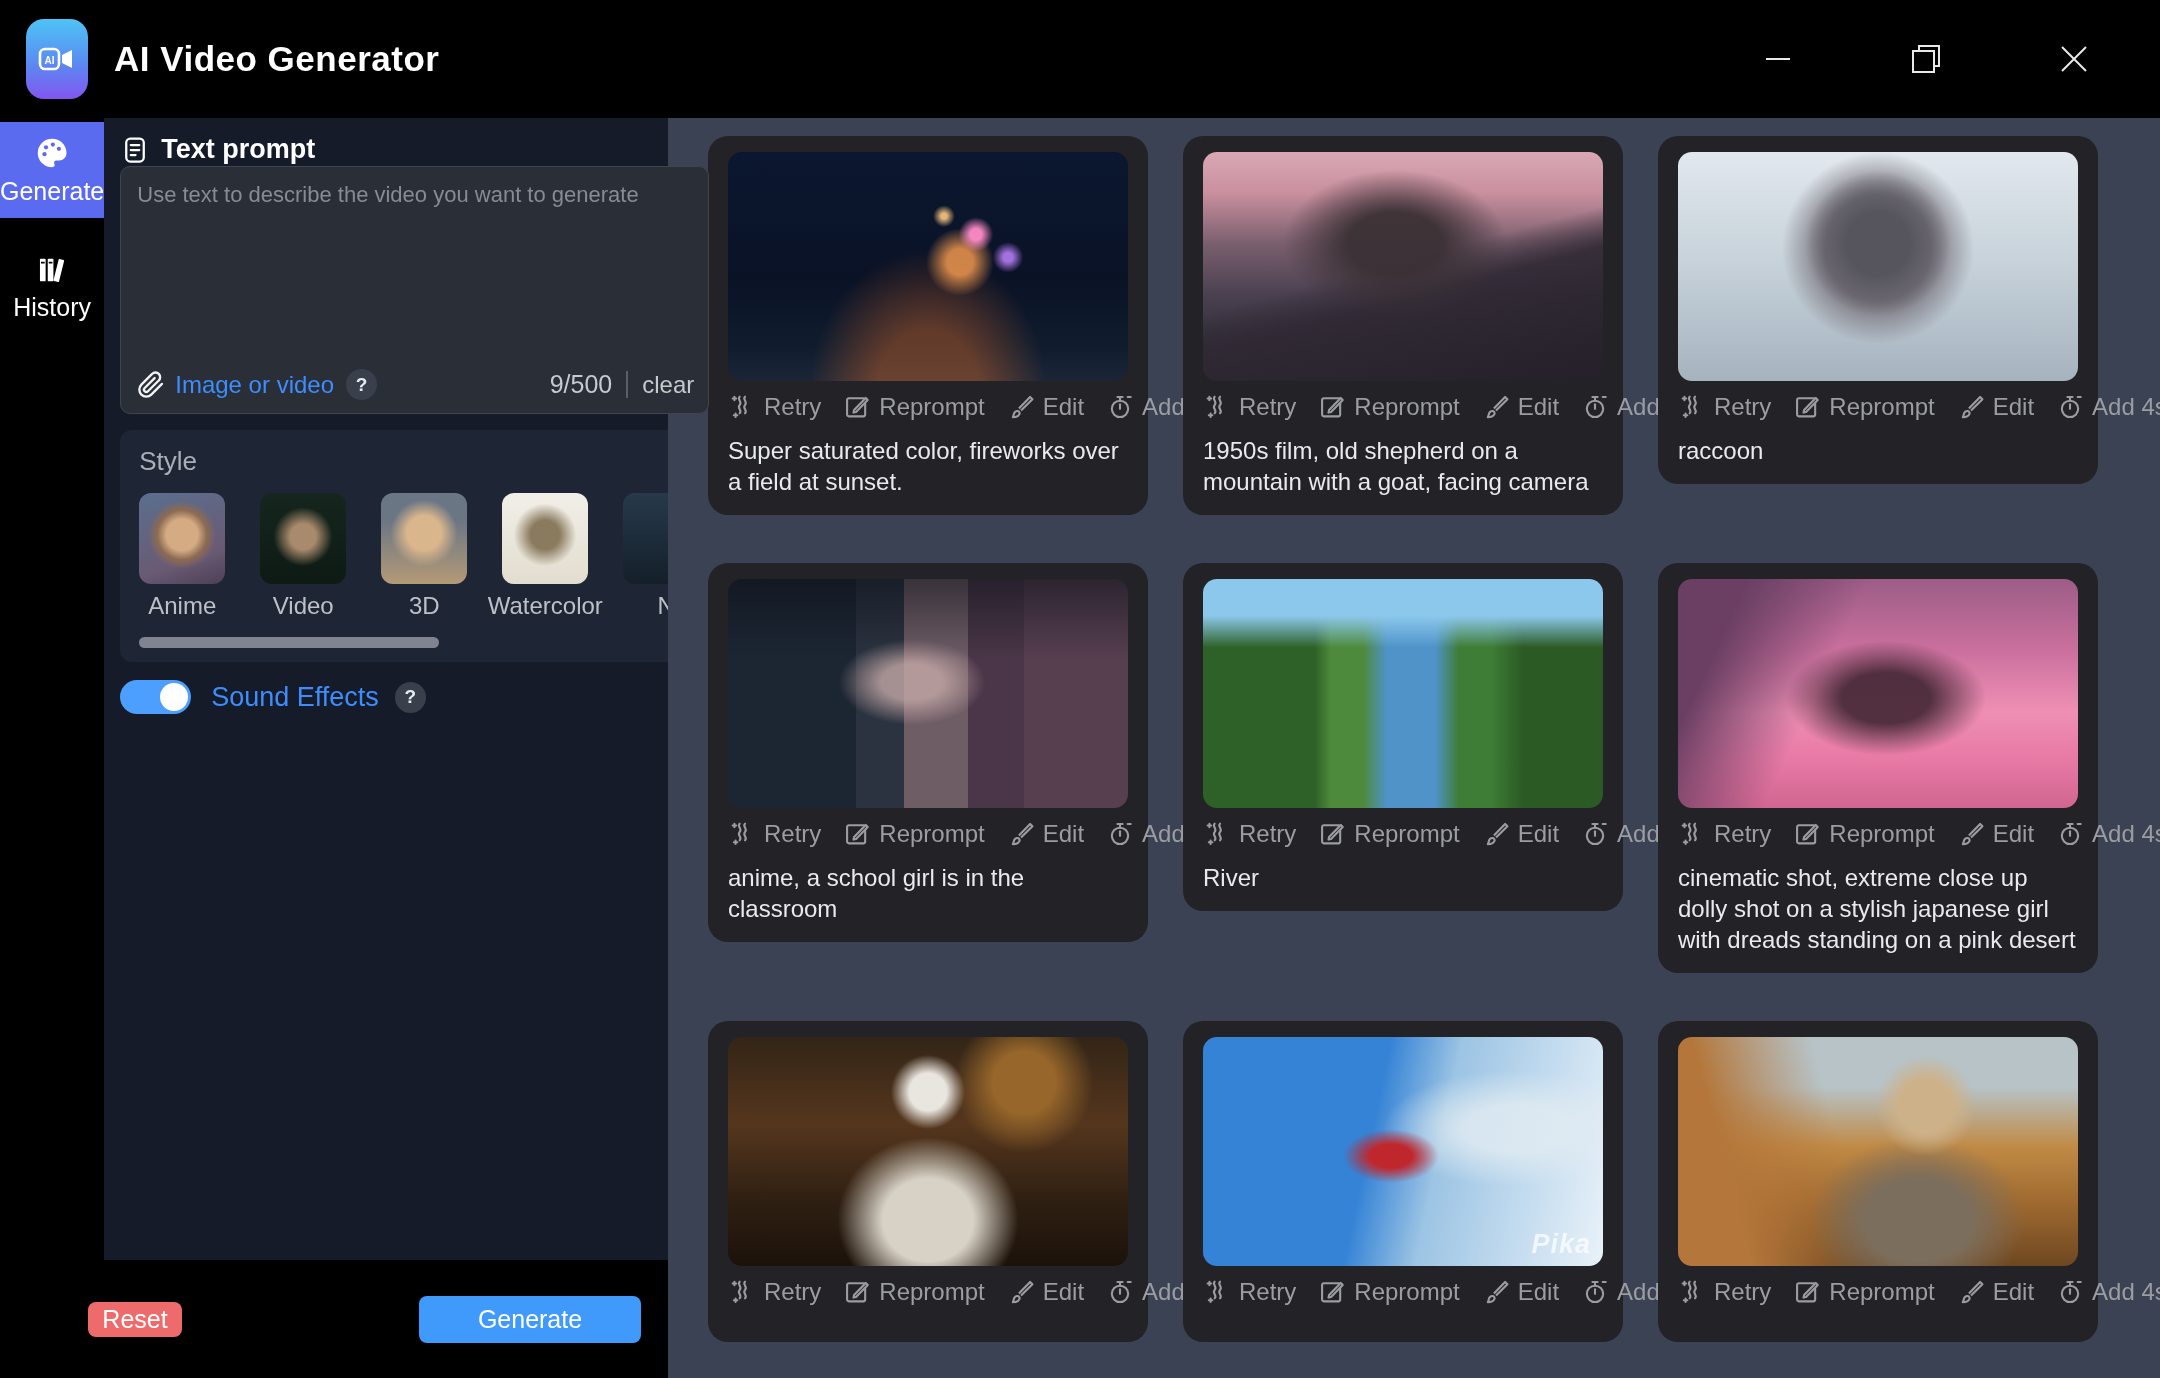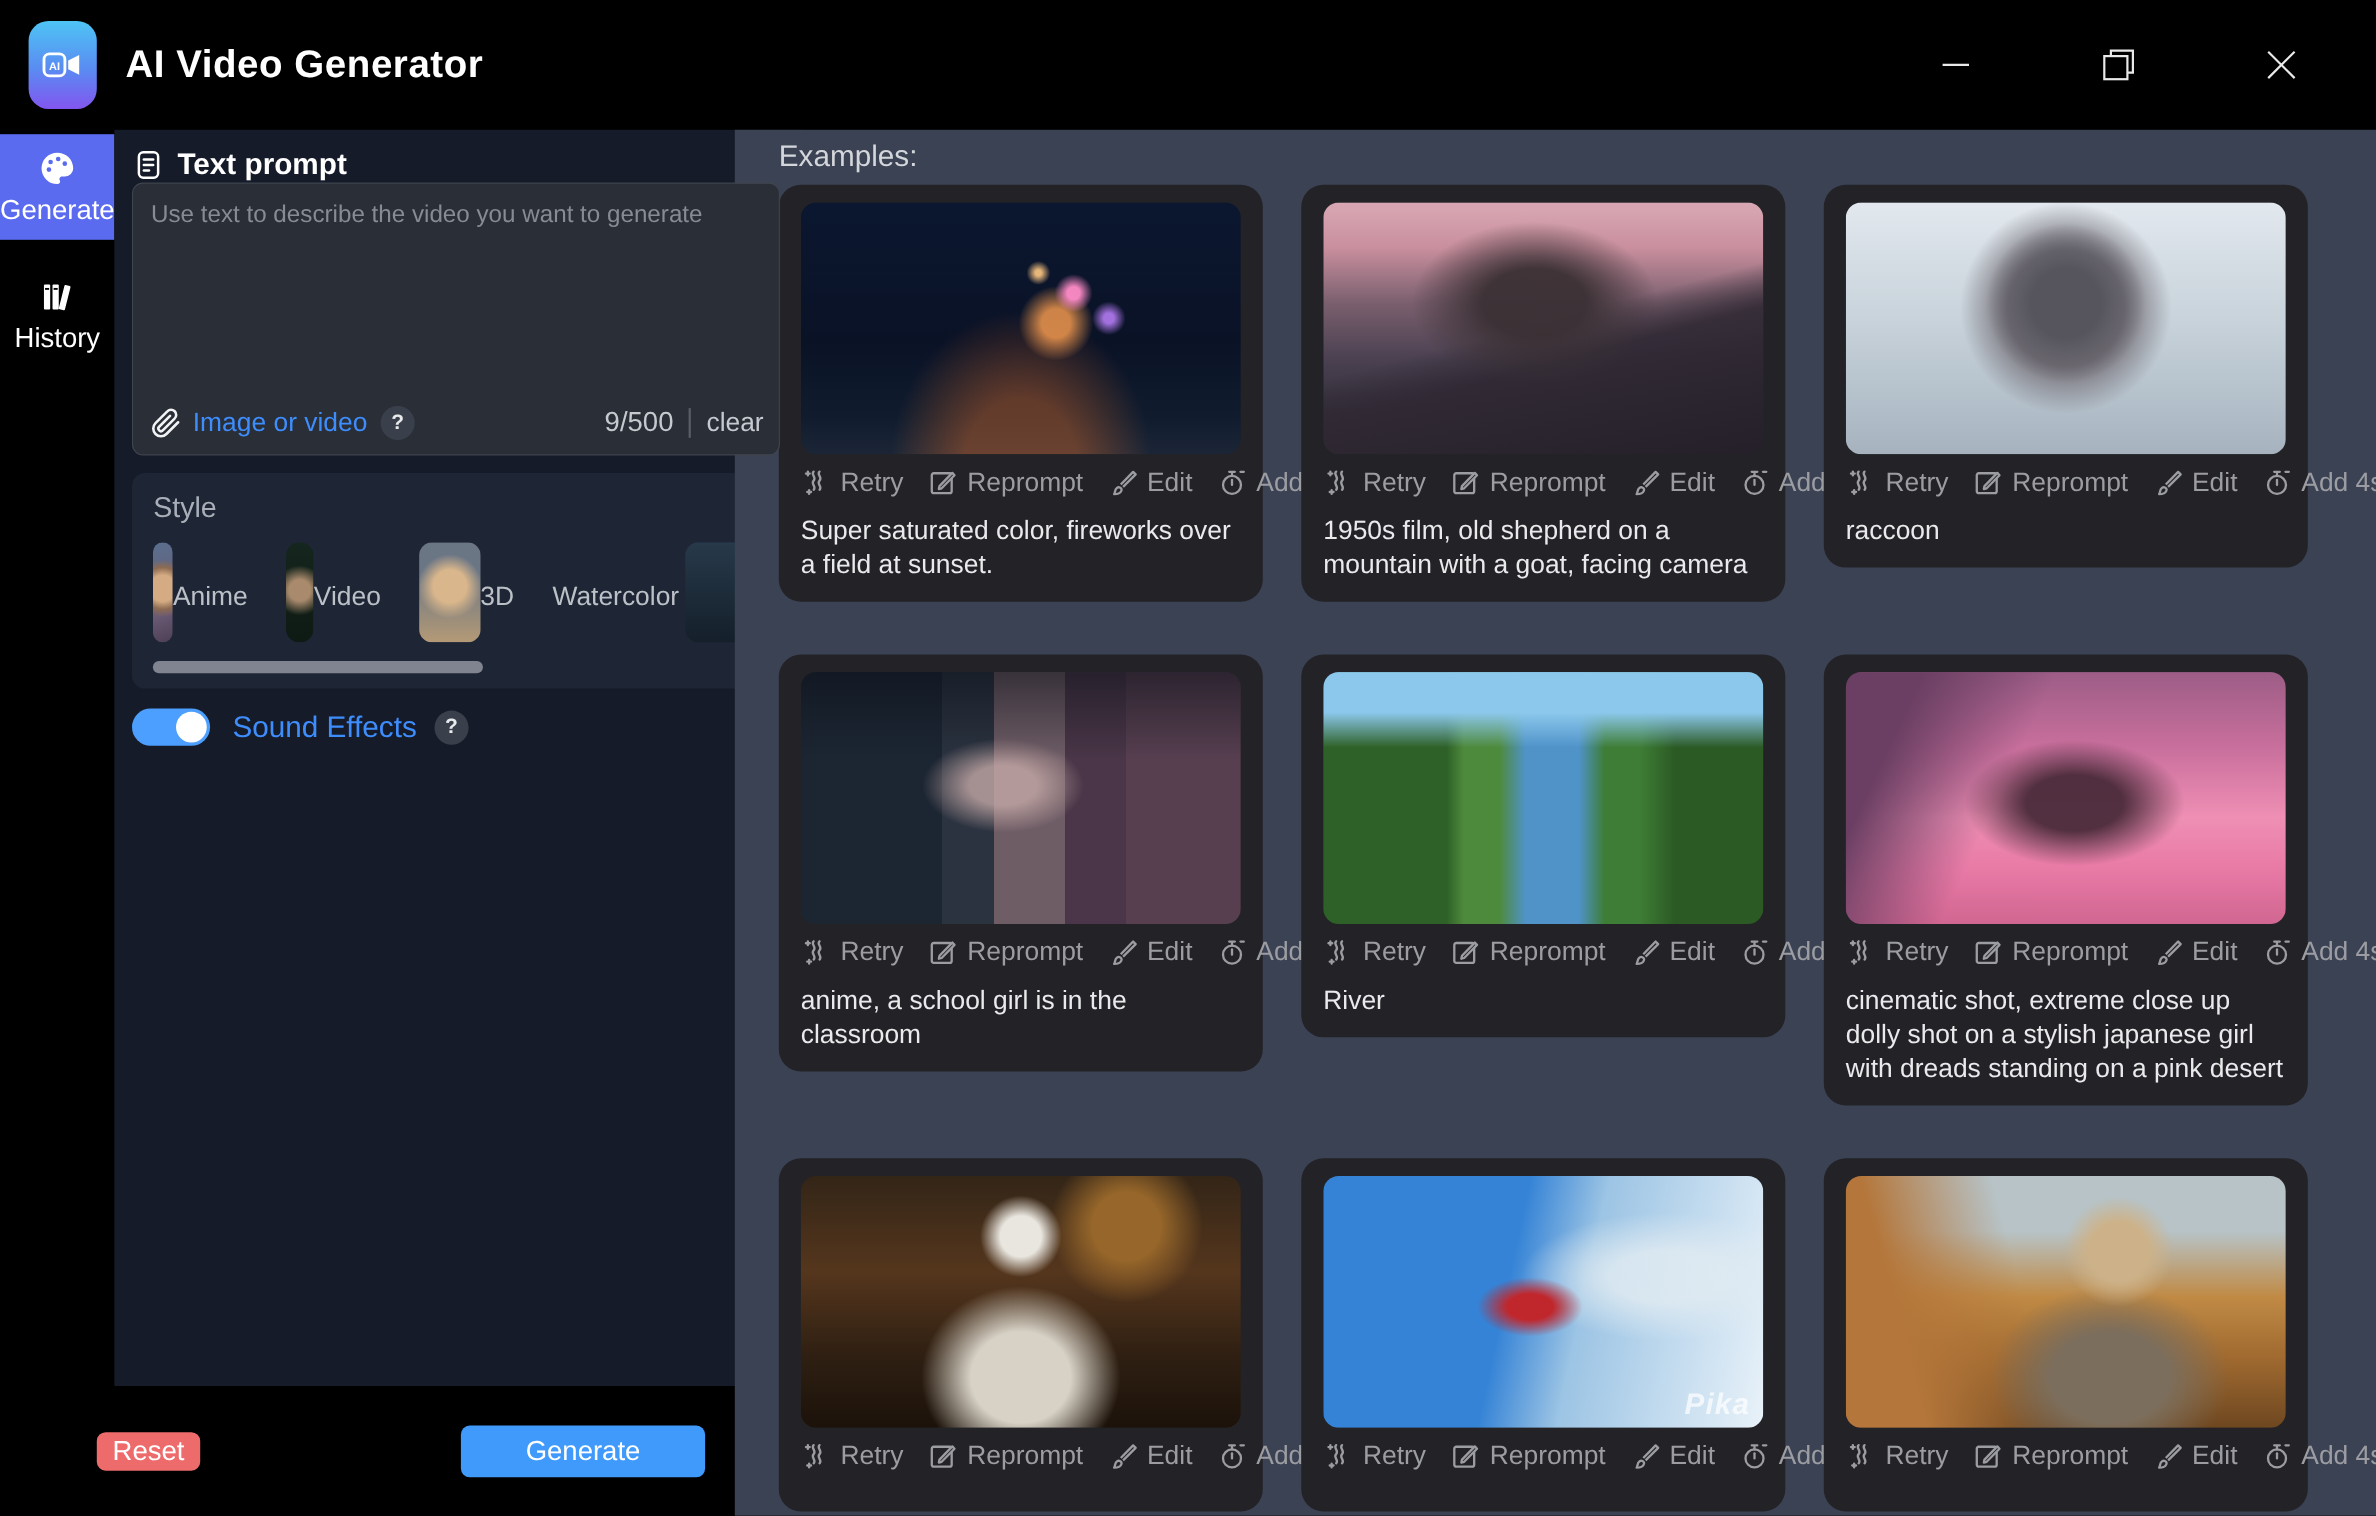--- a/index.html
+++ b/index.html
@@ -40,21 +40,21 @@
   .attach-label { margin-left:10px; color:#3e8dfd; font-size:24px; cursor:pointer; }
   .help-badge { width:31px; height:31px; border-radius:50%; background:#39404c; color:#e8eaec; font-size:19px; font-weight:bold; display:flex; align-items:center; justify-content:center; margin-left:12px; }
   .char-counter { margin-left:auto; color:#c6c9ce; font-size:25px; }
   .foot-divider { width:2px; height:27px; background:#5a5e66; margin:0 14px; }
   .clear-btn { color:#c6c9ce; font-size:24px; cursor:pointer; }
 
   
   .style-card { margin-top:16px; background:#1e2636; border-radius:12px; padding:16px 0 14px 19px; overflow:hidden; }
   .style-title { color:#a9aeb8; font-size:26px; }
   .style-row { margin-top:16px; display:flex; gap:35px; overflow:hidden; }
-  .style-item { flex:none; width:86px; display:flex; flex-direction:row; align-items:center; cursor:pointer; }
+  .style-item { flex:none; width:86px; display:flex; flex-direction:column; align-items:center; cursor:pointer; }
   .style-thumb { width:86px; height:91px; border-radius:12px; }
   .style-label { margin-top:8px; font-size:24px; color:#bcc0c7; white-space:nowrap; }
   .style-scrollbar { margin-top:17px; width:300px; height:11px; border-radius:6px; background:#7f8490; }
 
   .sa-anime { background:radial-gradient(circle at 50% 46%,#d4ab83 0 24%,#8d6b52 38%,rgba(141,107,82,0) 52%),linear-gradient(160deg,#5a6f8e,#6a5a74 70%,#4c3f55); }
   .sa-moody { background:radial-gradient(circle at 50% 48%,#a98a6c 0 20%,rgba(169,138,108,0) 46%),linear-gradient(180deg,#15261e,#0e1a14); }
   .sa-3d { background:radial-gradient(circle at 50% 44%,#d9b68b 0 26%,rgba(217,182,139,0) 50%),linear-gradient(180deg,#6b7685 30%,#b49a76); }
   .sa-water { background:radial-gradient(circle at 50% 46%,#8a7a5e 0 22%,rgba(138,122,94,0) 48%),linear-gradient(180deg,#f2efe8,#e2ddcf); }
   .sa-n { background:linear-gradient(180deg,#27394a,#141f2a); }
 
@@ -255,21 +255,20 @@
       </section>
     </div>
 
     <div class="left-footer">
       <button class="btn btn-reset">Reset</button>
       <button class="btn btn-generate">Generate</button>
     </div>
   </div>
 
   <main class="main">
-    <div class="examples-title">Examples:</div>
     <div class="grid">
   <div class="card">
     <div class="thumb art-fireworks">
       <span class="watermark"></span>
     </div>
     <div class="actions">
       <span class="action">
         <span>
           <svg width="28" height="28" viewBox="0 0 24 24" fill="none" stroke="currentColor" stroke-width="1.8" stroke-linecap="round">
             <path d="M10 3.2c-2.6 2.2 2.6 4.4 0 7s2.6 4.8 0 7.2"></path>

